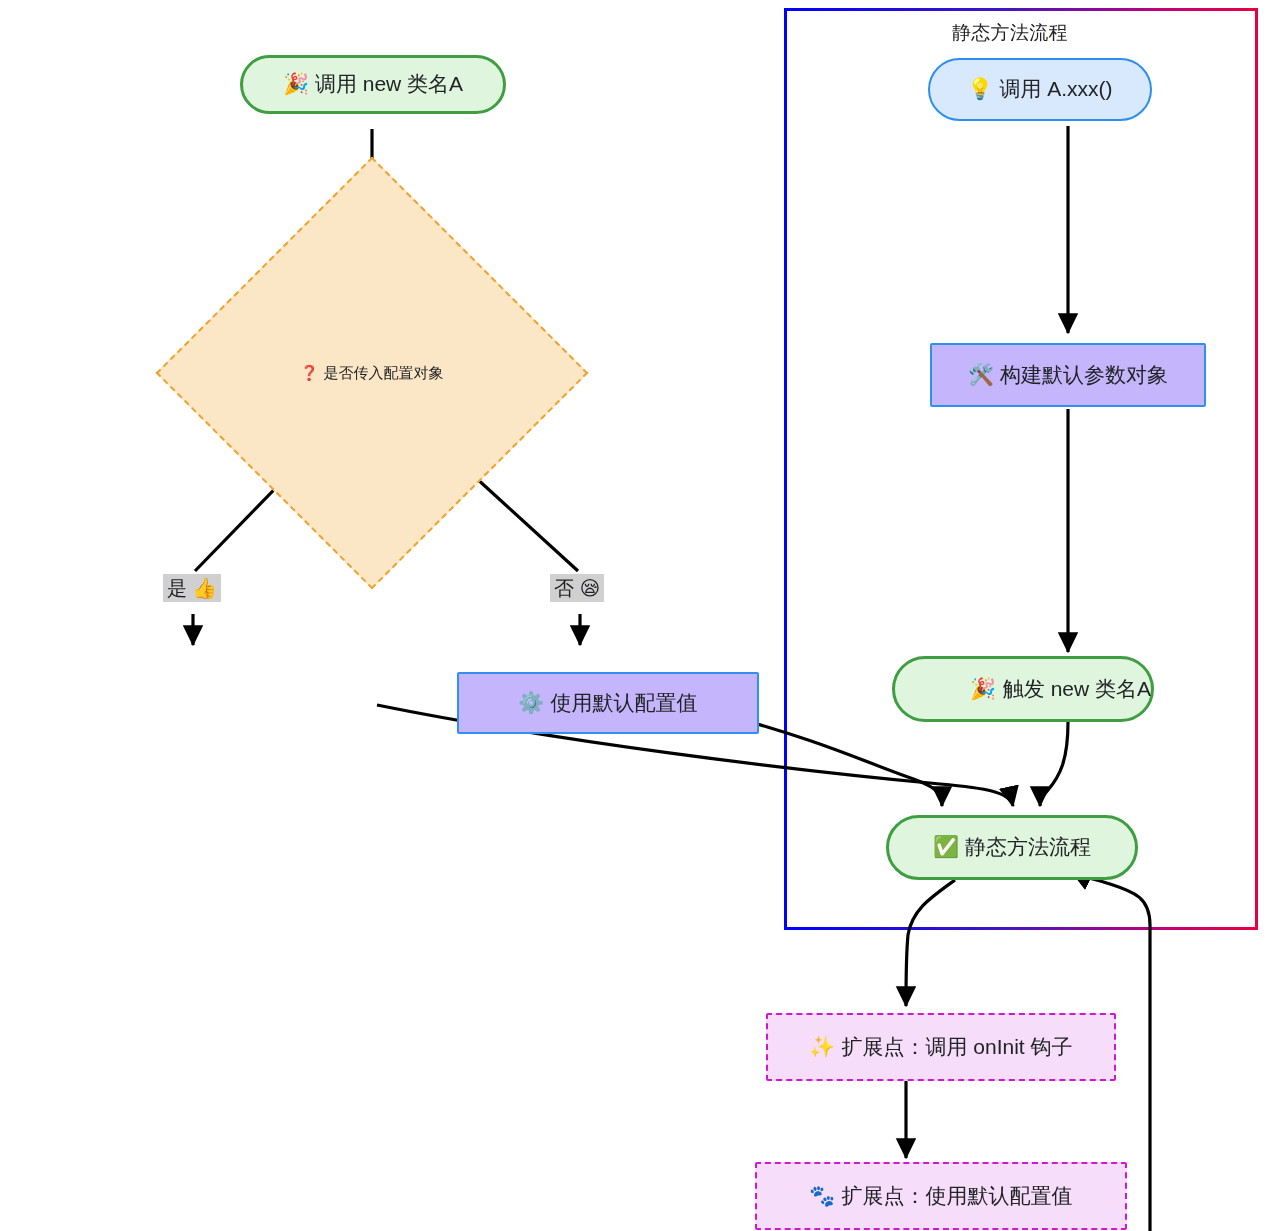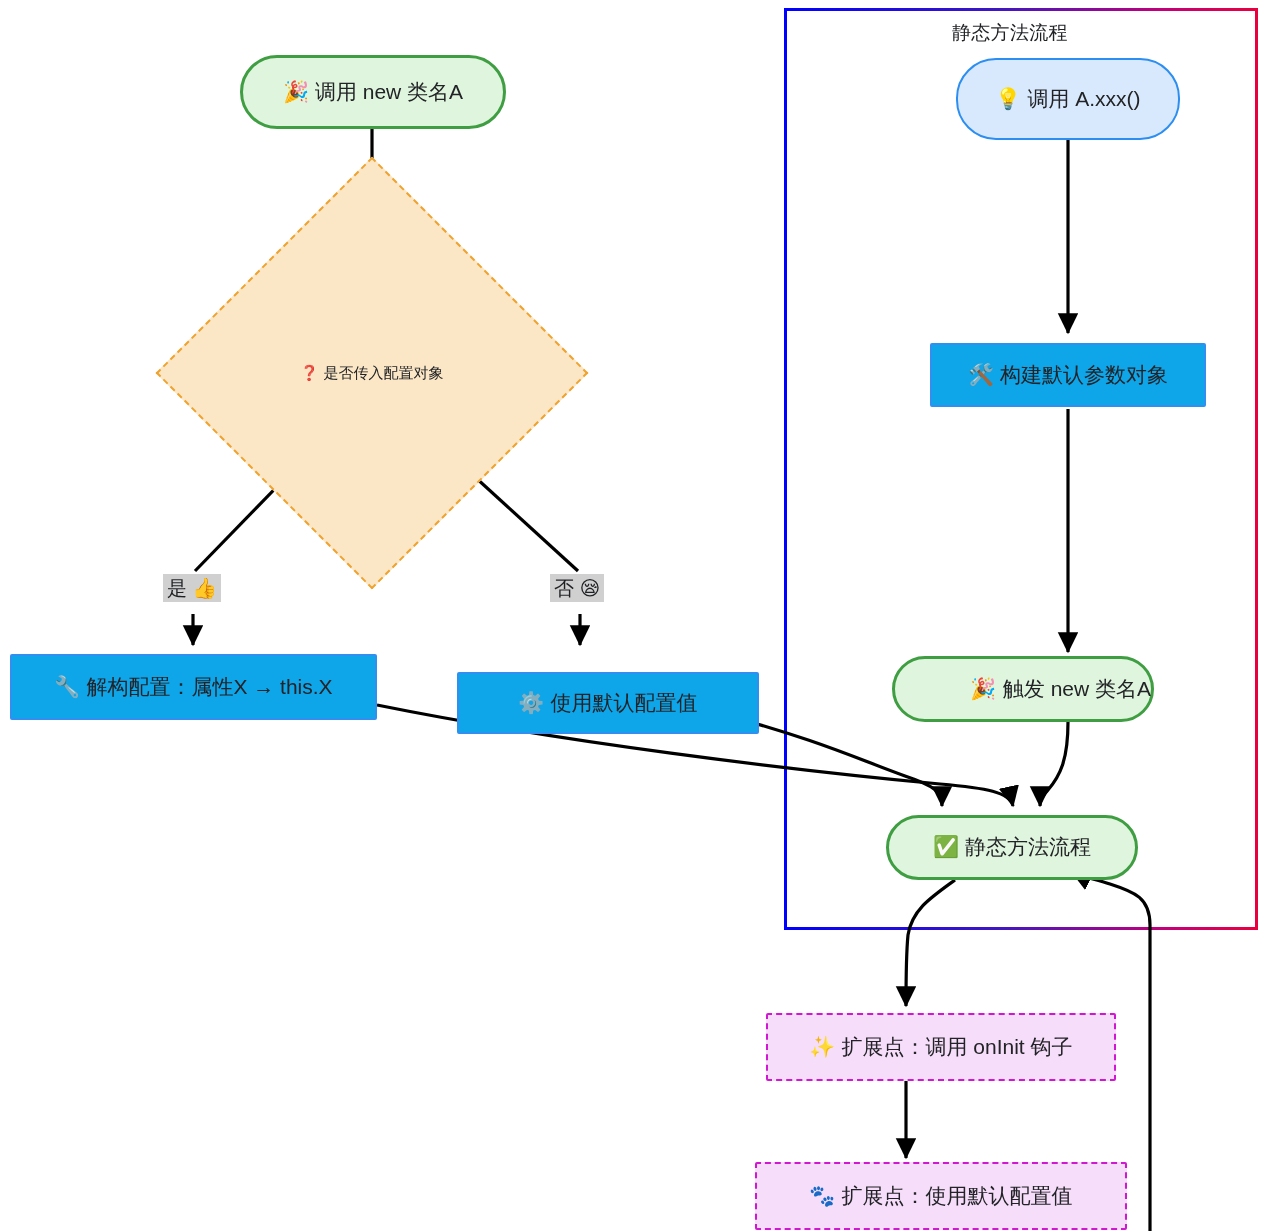--- a/index.html
+++ b/index.html
@@ -58,21 +58,21 @@
     border: 3px solid #3f9e42;
     border-radius: 40px;
   }
   .n-blue-round {
     background: #d9e9fd;
     border: 2px solid #2b8ef0;
     border-radius: 40px;
   }
   
   .n-blue-rect {
-    background: #0ea5e9;
+    background: #c4b5fd;
     border: 2px solid #2f90f2;
     border-radius: 2px;
   }
   
   .n-pink {
     background: #f6ddfa;
     border: 2px dashed #d217d2;
     border-radius: 2px;
     margin-left: 35px;
   }
@@ -149,21 +149,21 @@
       <path d="M1068,722 C1068,760 1060,776 1048,790 C1042,797 1040,800 1040,806"></path>
 
       <path d="M955,880 C930,898 912,910 908,935 C906,955 906,975 906,1006"></path>
 
       <path d="M906,1081 L906,1158"></path>
 
       <path d="M1150,1231 L1150,925 C1150,898 1135,892 1110,884 C1090,878 1080,876 1072,872"></path>
     </g>
   </svg>
 
-  <div class="node n-green" style="left:240px; top:55px; width:266px; height:74px;align-items:center;">
+  <div class="node n-green" style="left:240px; top:55px; width:266px; height:59px;align-items:center;">
     <span class="lbl"><span class="emoji">🎉</span> <span>调用 new 类名A</span></span>
   </div>
 
   <div class="diamond-wrap" style="left:219px; top:220px; width:306px; height:306px;">
     <div class="diamond-shape"></div>
     <div class="diamond-label">
       <span class="emoji">❓</span>
       <span>是否传入配置对象</span>
     </div>
   </div>
@@ -171,29 +171,26 @@
   <div class="edge-label" style="left:163px; top:574px;">
     <span>是</span>
     <span class="emoji">👍</span>
   </div>
 
   <div class="edge-label" style="left:550px; top:574px;">
     <span>否</span>
     <span class="emoji">😪</span>
   </div>
 
-  <div class="node n-blue-rect" style="left:10px; top:654px; width:367px; height:66px;">
-    <span class="lbl"><span class="emoji">🔧</span> <span>解构配置：属性X → this.X</span></span>
-  </div>
 
   <div class="node n-blue-rect" style="left:457px; top:672px; width:302px; height:62px;">
     <span class="lbl"><span class="emoji">⚙️</span> <span>使用默认配置值</span></span>
   </div>
 
-  <div class="node n-blue-round" style="left:956px; top:58px; width:224px; height:82px;">
+  <div class="node n-blue-round" style="left:928px; top:58px; width:224px; height:63px;">
     <span class="lbl"><span class="emoji">💡</span> <span>调用 A.xxx()</span></span>
   </div>
 
   <div class="node n-blue-rect" style="left:930px; top:343px; width:276px; height:64px;">
     <span class="lbl"><span class="emoji">🛠️</span> <span>构建默认参数对象</span></span>
   </div>
 
   <div class="node n-green" style="left:892px; top:656px; width:262px; height:66px;justify-content:flex-end;">
     <span class="lbl"><span class="emoji">🎉</span> <span>触发 new 类名A</span></span>
   </div>

